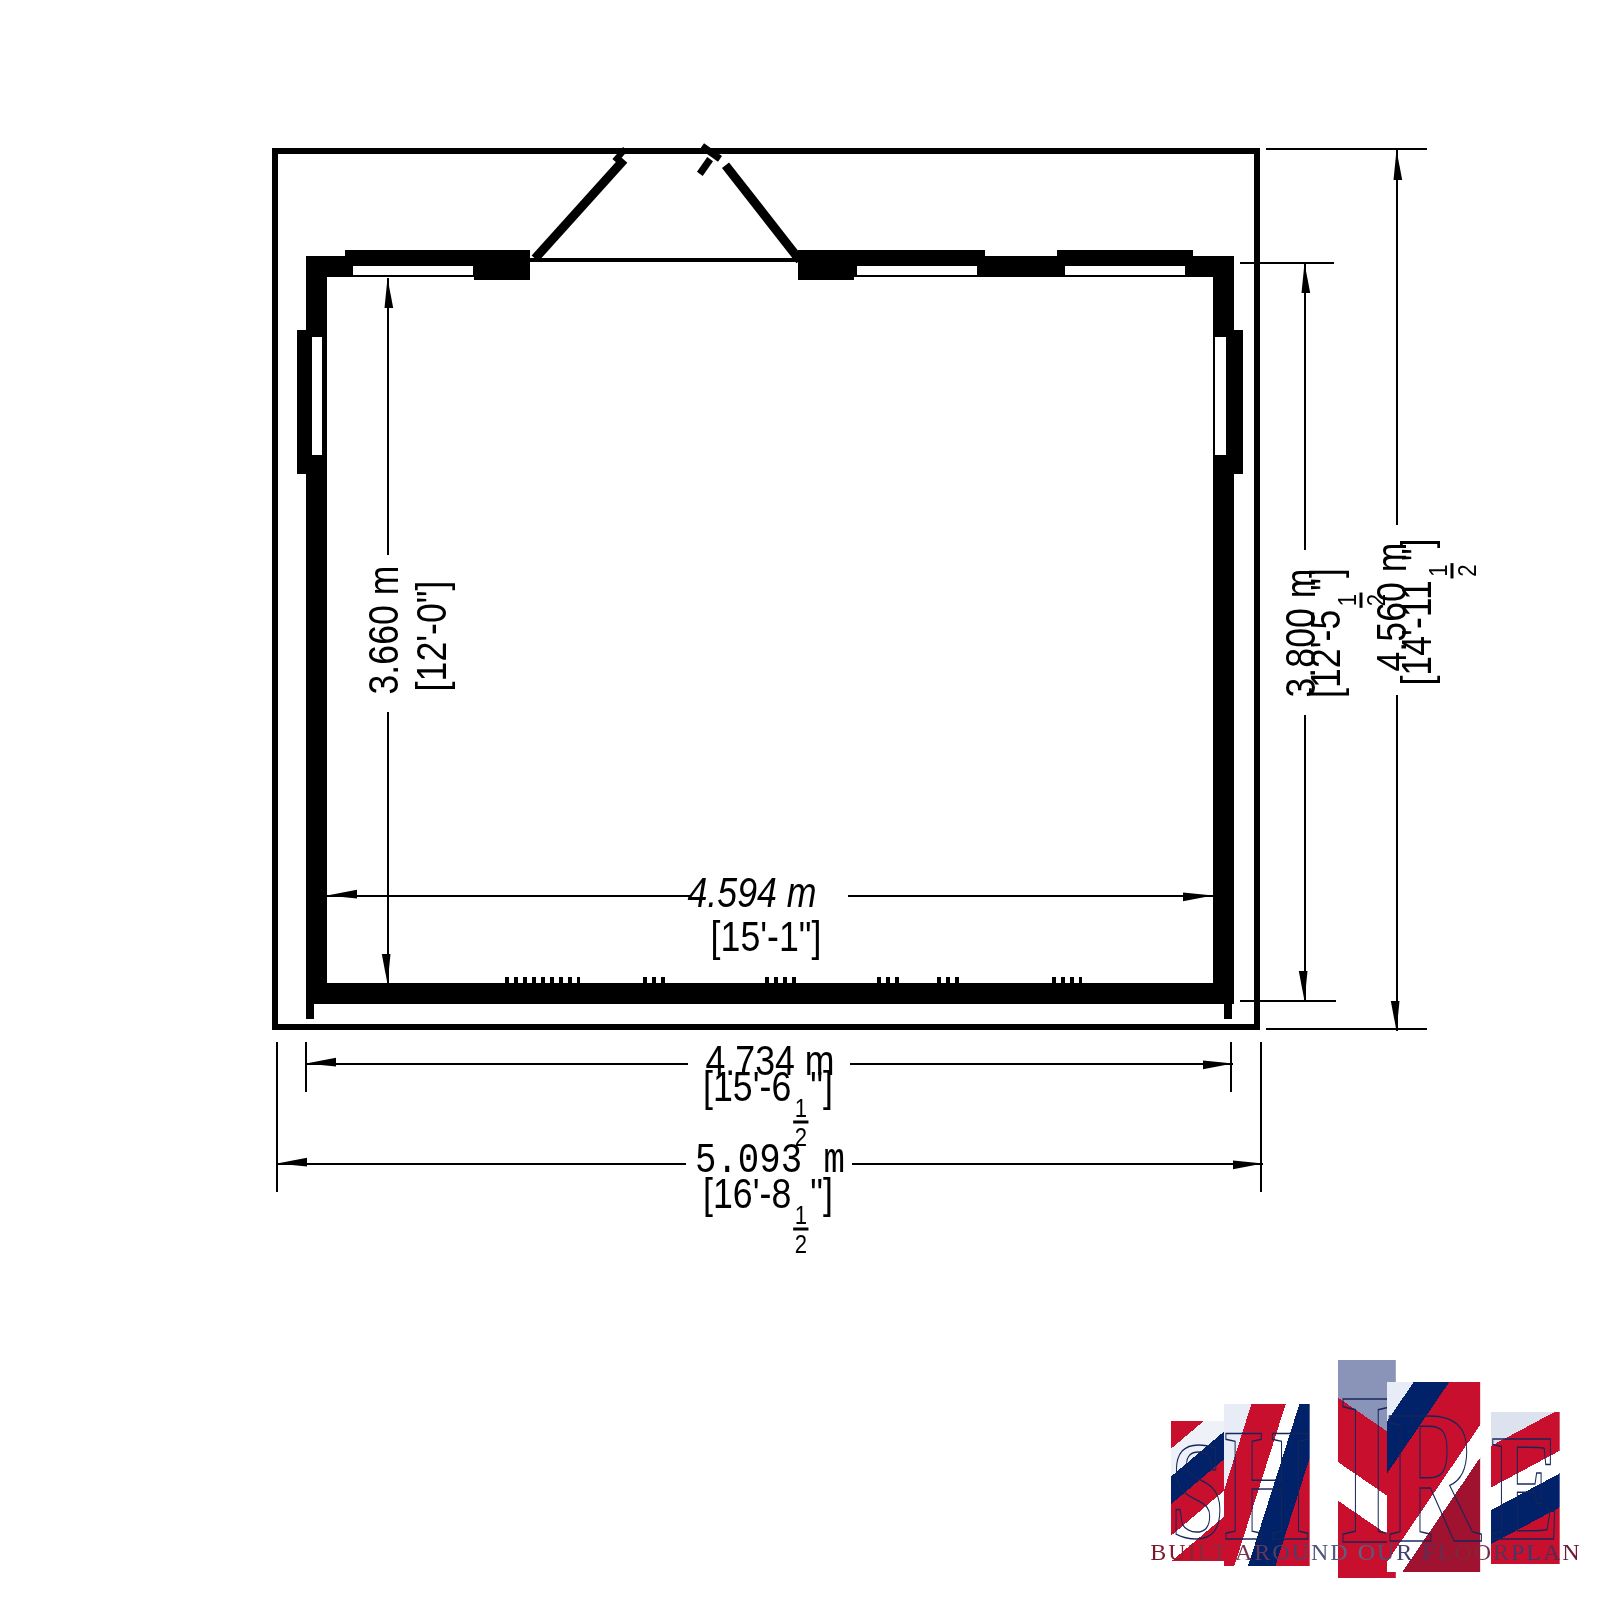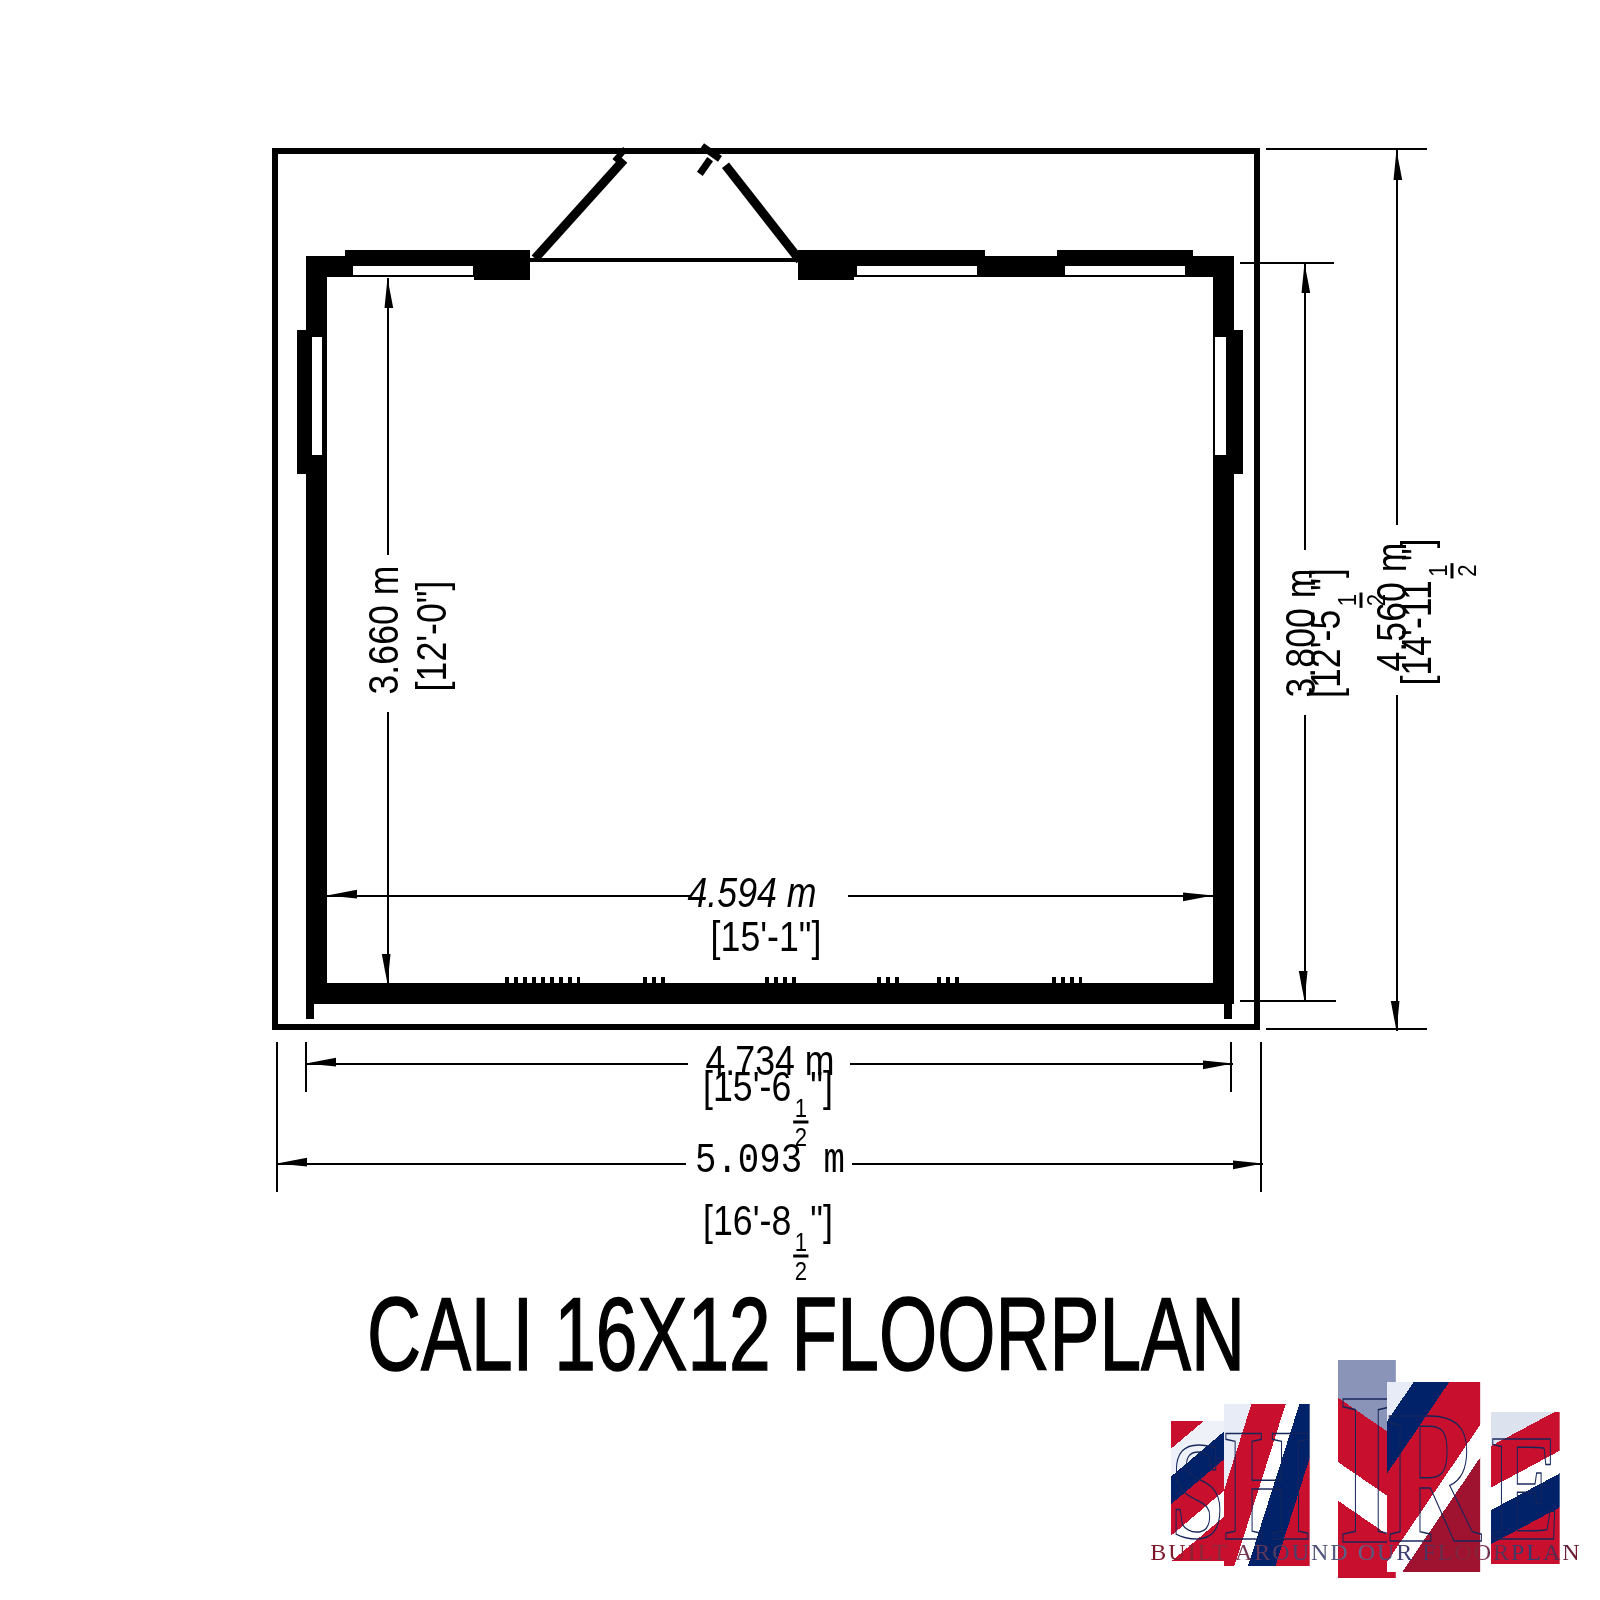--- a/index.html
+++ b/index.html
@@ -152,32 +152,29 @@
 
     <div>
       <div class="blk" style="left:276px;top:1042px;width:2px;height:150px;"></div>
       <div class="blk" style="left:1260px;top:1042px;width:2px;height:150px;"></div>
       <div class="blk" style="left:277px;top:1163px;width:409px;height:2px;"></div>
       <div class="blk" style="left:852px;top:1163px;width:411px;height:2px;"></div>
       <div class="ar ar-left" style="left:277px;top:1156px;width:30px;height:15px;"></div>
       <div class="ar ar-right" style="left:1233px;top:1156px;width:30px;height:15px;"></div>
       <div class="dimtxt" style="left:770px;top:1161px;font-family:Liberation Mono, monospace;">
         <span class="tx">5.093 m</span></div>
-      <div class="dimtxt" style="left:768px;top:1241px;">
+      <div class="dimtxt" style="left:768px;top:1214px;">
         <span class="tx"><span>[16'-8</span><span class="fr">
               <i class="n">1</i>
               <i>2</i>
             </span><span>"]</span></span></div>
     </div>
 
   </div>
 
-  <div class="title">
-    <span class="tx">CALI 16X12 FLOORPLAN</span>
-  </div>
 
   <div class="abs" style="left:1160px;top:1355px;width:420px;height:215px;">
     <span class="sl" style="left:11px;top:66px;font-size:140px;background:linear-gradient(150deg,#c8102e 0 15%,#eef1f8 15% 30%,#012169 30% 45%,#c8102e 45% 62%,#ffffff 62% 76%,#c8102e 76%);">S</span>
     <span class="sl" style="left:64px;top:49px;font-size:162px;background:linear-gradient(115deg,#e8ecf6 0 20%,#c8102e 20% 45%,#ffffff 45% 55%,#012169 55% 75%,#c8102e 75%);">H</span>
     <span class="sl" style="left:178px;top:5px;font-size:218px;background:linear-gradient(25deg,#c8102e 0 30%,#ffffff 30% 45%,#c8102e 45% 70%,#8a93b8 70%);">I</span>
     <span class="sl" style="left:227px;top:27px;font-size:190px;background:linear-gradient(135deg,#e8ecf6 0 12%,#012169 12% 28%,#c8102e 28% 55%,#ffffff 55% 65%,#a01330 65%);">R</span>
     <span class="sl" style="left:331px;top:57px;font-size:152px;background:linear-gradient(160deg,#dde2ef 0 18%,#c8102e 18% 40%,#ffffff 40% 52%,#012169 52% 70%,#c8102e 70%);">E</span>
   </div>
   <div class="tagline">BUILT AROUND OUR FLOORPLAN</div>
 

